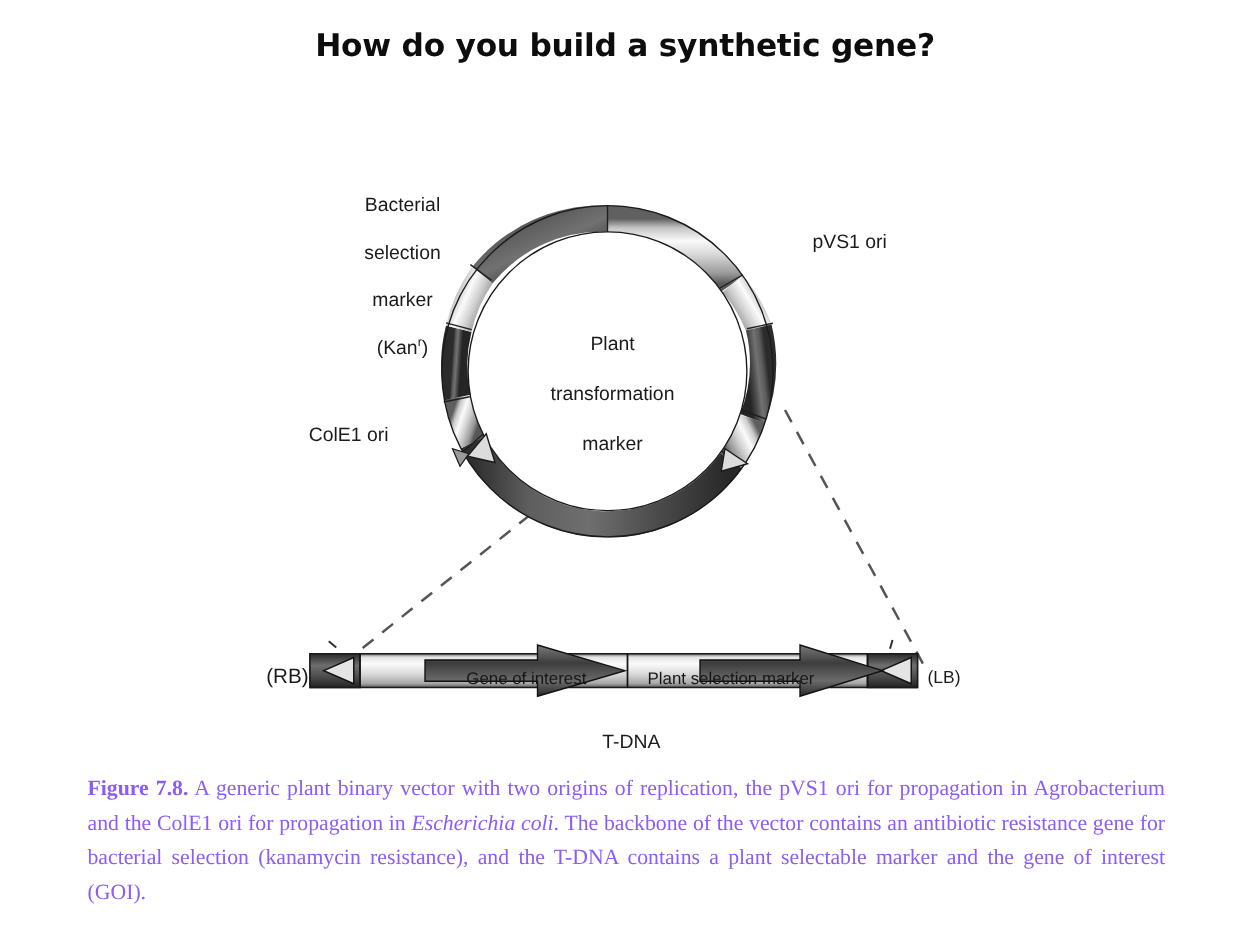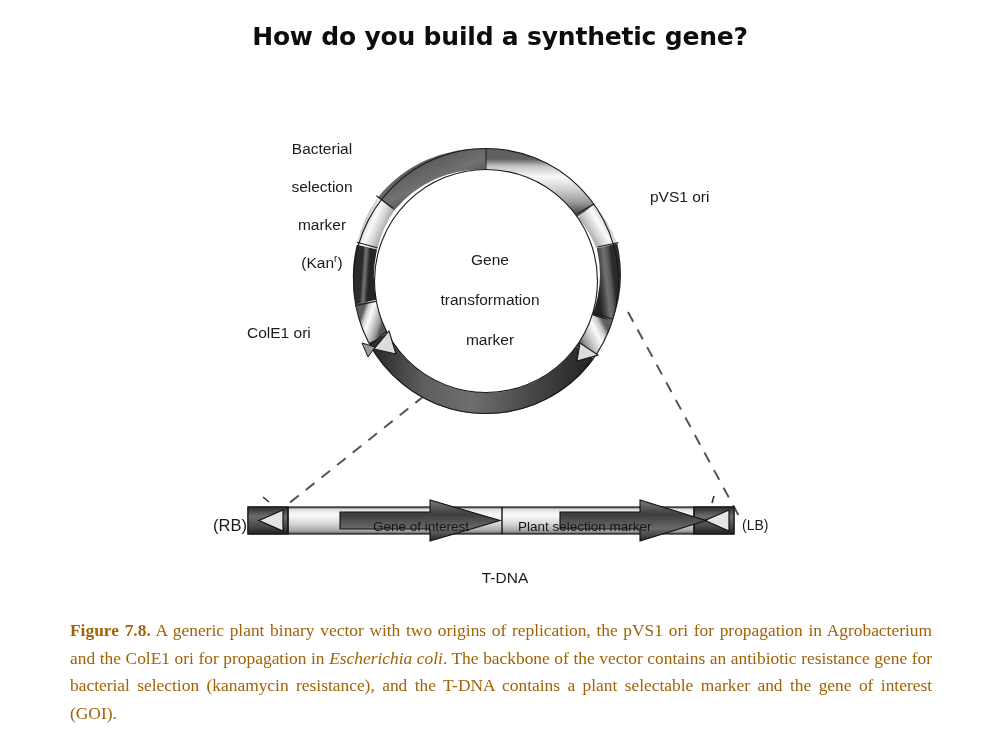--- a/index.html
+++ b/index.html
@@ -28,21 +28,21 @@
     font-size: 25px;
     font-weight: bold;
     letter-spacing: -0.2px;
     color: #0d0d0d;
   }
 
   
   #figure-area {
     position: absolute;
     left: 0;
-    top: 64px;
+    top: 80px;
     width: 1000px;
     height: 530px;
   }
 
   #plasmid-svg, #tdna-svg, #connector-svg {
     position: absolute;
     left: 0;
     top: 0;
     overflow: visible;
   }
@@ -59,21 +59,20 @@
   #label-bacterial-marker {
     left: 262px;
     top: 56px;
     width: 120px;
     text-align: center;
   }
   #label-pvs1 {
     left: 650px;
     top: 104px;
     text-align: left;
-    margin-top: 19px;
   }
   #label-cole1 {
     left: 247px;
     top: 259px;
     text-align: center;
   }
   #label-center {
     left: 415px;
     top: 166px;
     width: 150px;
@@ -123,21 +122,21 @@
   
   #caption {
     position: absolute;
     left: 70px;
     top: 617px;
     width: 862px;
     font-family: "Liberation Serif", serif;
     font-size: 17.4px;
     line-height: 27.5px;
     text-align: justify;
-    color: #a16207;
+    color: #8b5cf6;
   }
   #caption .fig-num { font-weight: bold; }
   #caption .sci-name { font-style: italic; }
 </style>
 </head>
 <body>
 
 <div id="slide-title">How do you build a synthetic gene?</div>
 
 <div id="figure-area">
@@ -308,21 +307,21 @@
     <div>selection</div>
     <div>marker</div>
     <div><span>(Kan</span><sup class="kanr">r</sup><span>)</span></div>
   </div>
 
   <div class="diagram-label" id="label-pvs1">pVS1 ori</div>
 
   <div class="diagram-label" id="label-cole1">ColE1 ori</div>
 
   <div class="diagram-label" id="label-center">
-    <div>Gene</div>
+    <div>Plant</div>
     <div>transformation</div>
     <div>marker</div>
   </div>
 
   <div class="diagram-label" id="label-rb">(RB)</div>
   <div class="diagram-label" id="label-lb">(LB)</div>
 
   <div class="seg-label" id="label-goi">Gene of interest</div>
   <div class="seg-label" id="label-psm">Plant selection marker</div>
 

